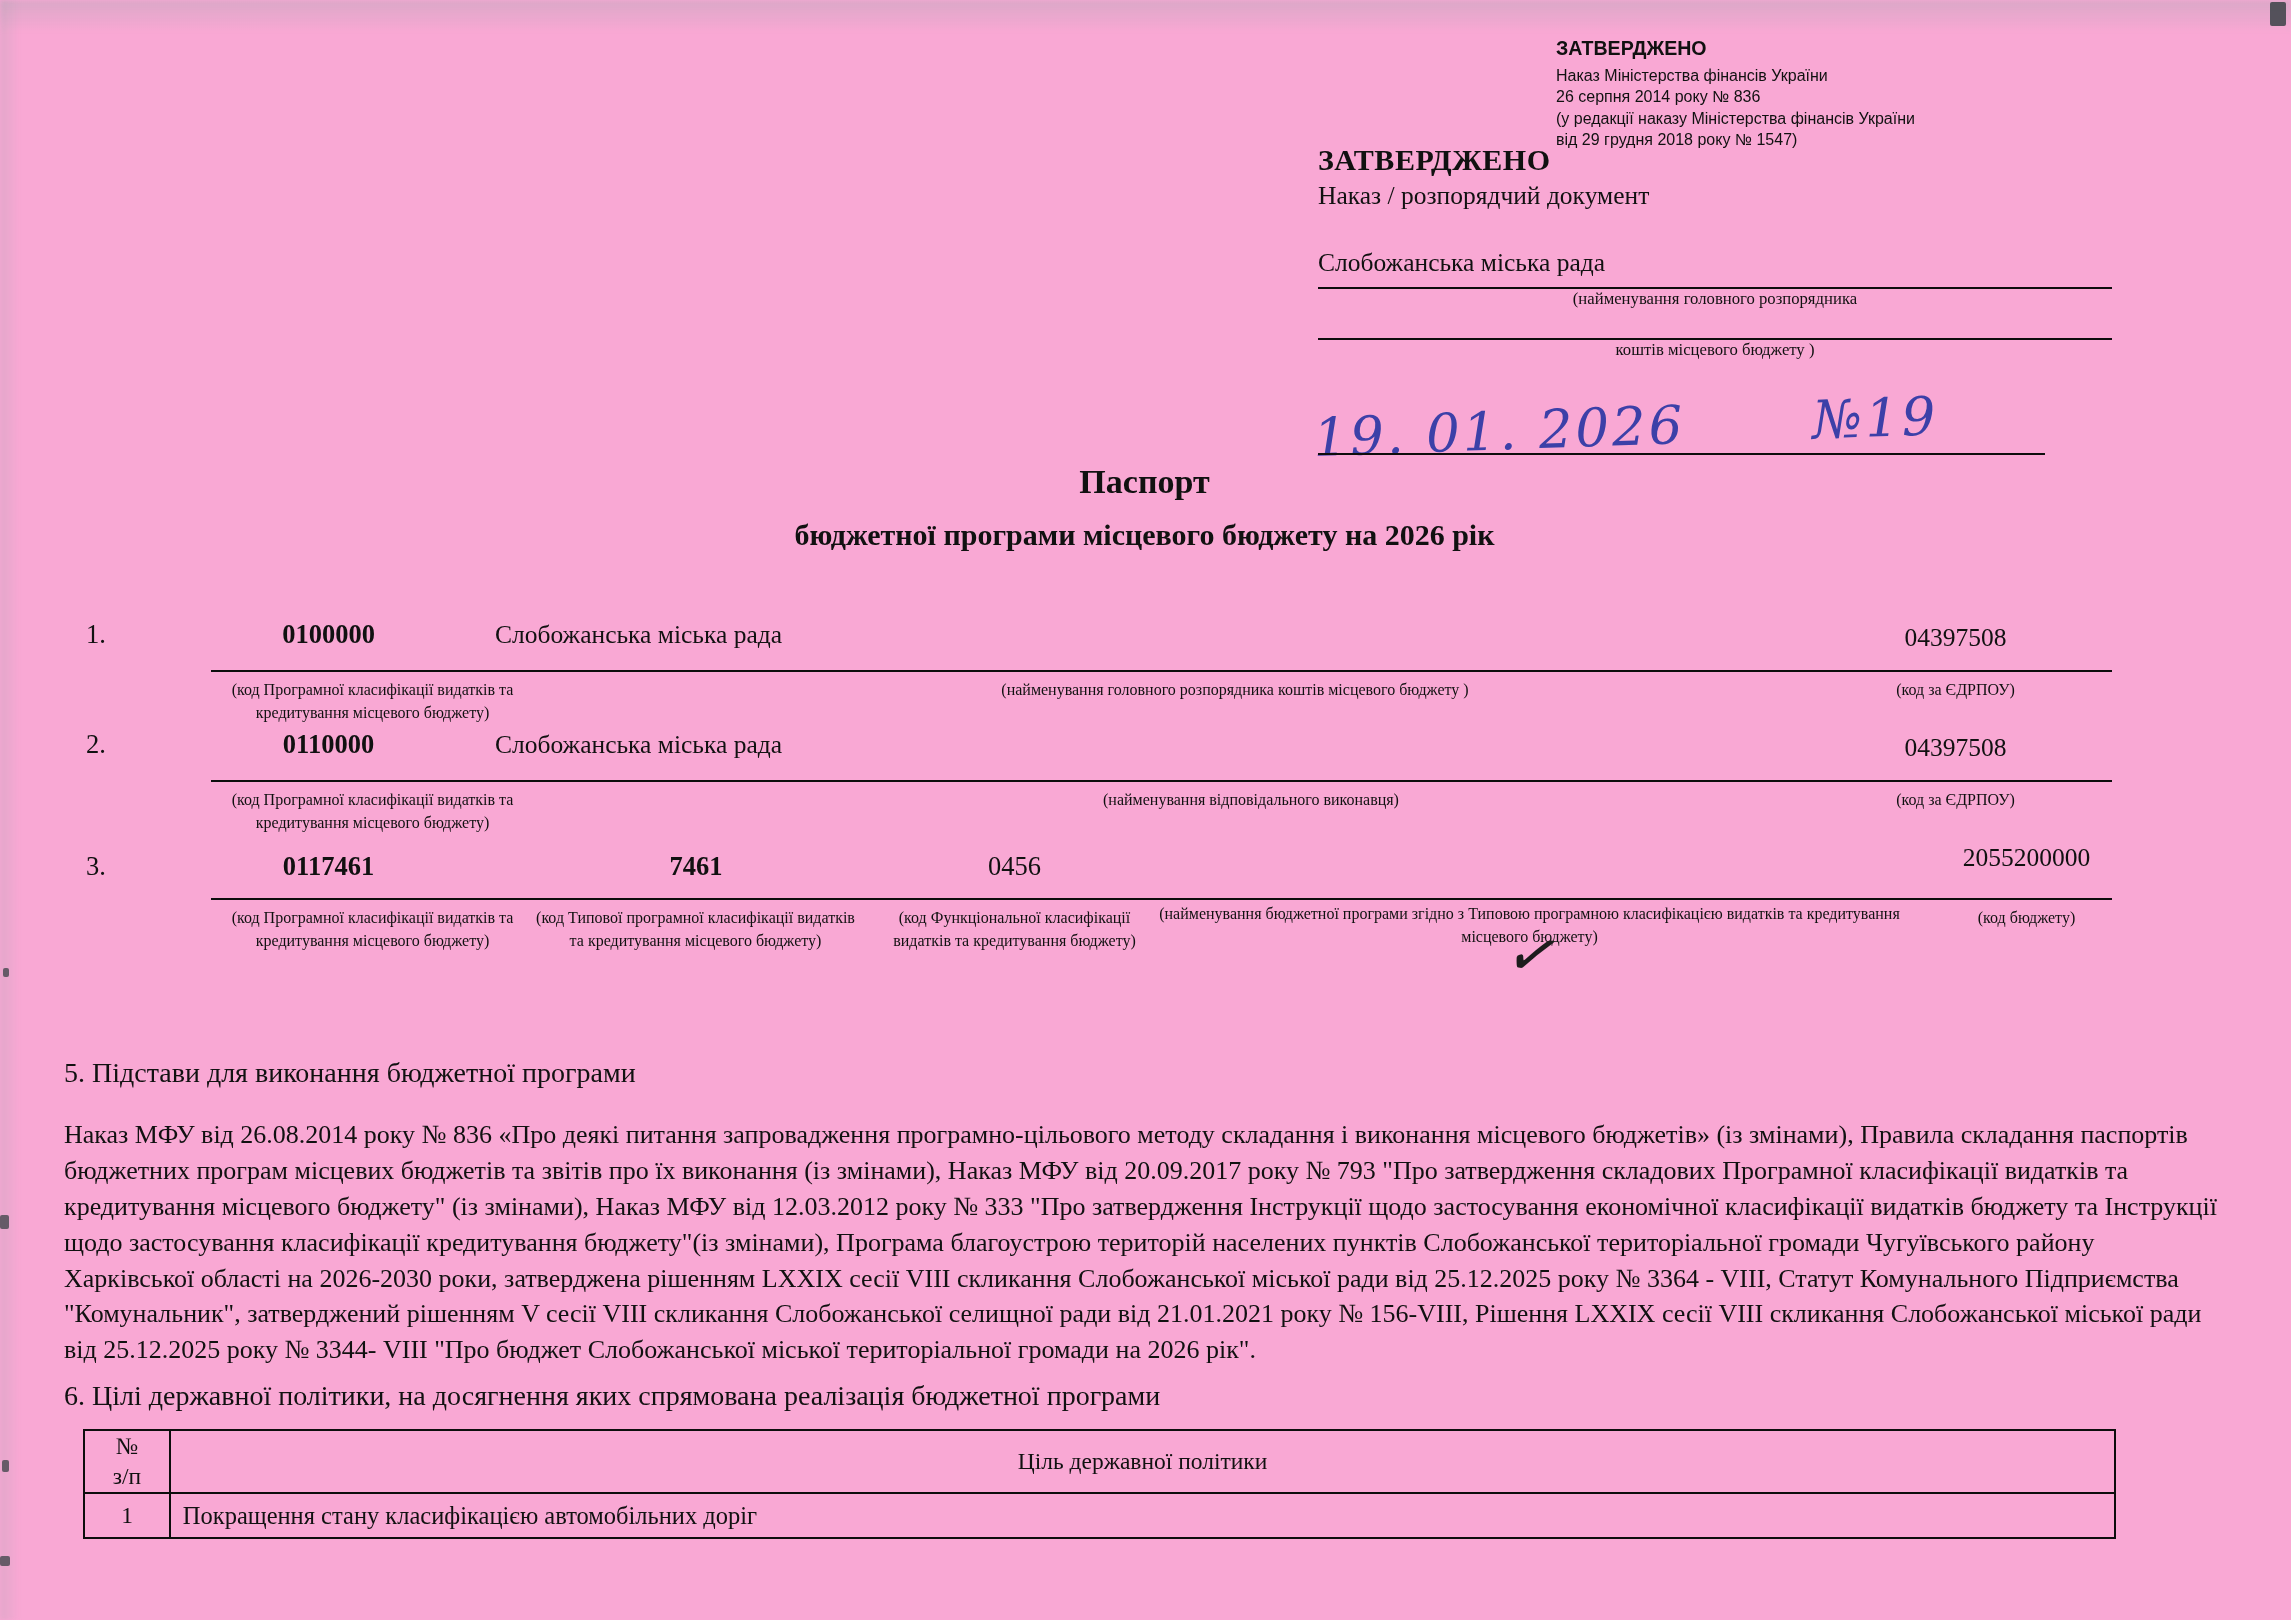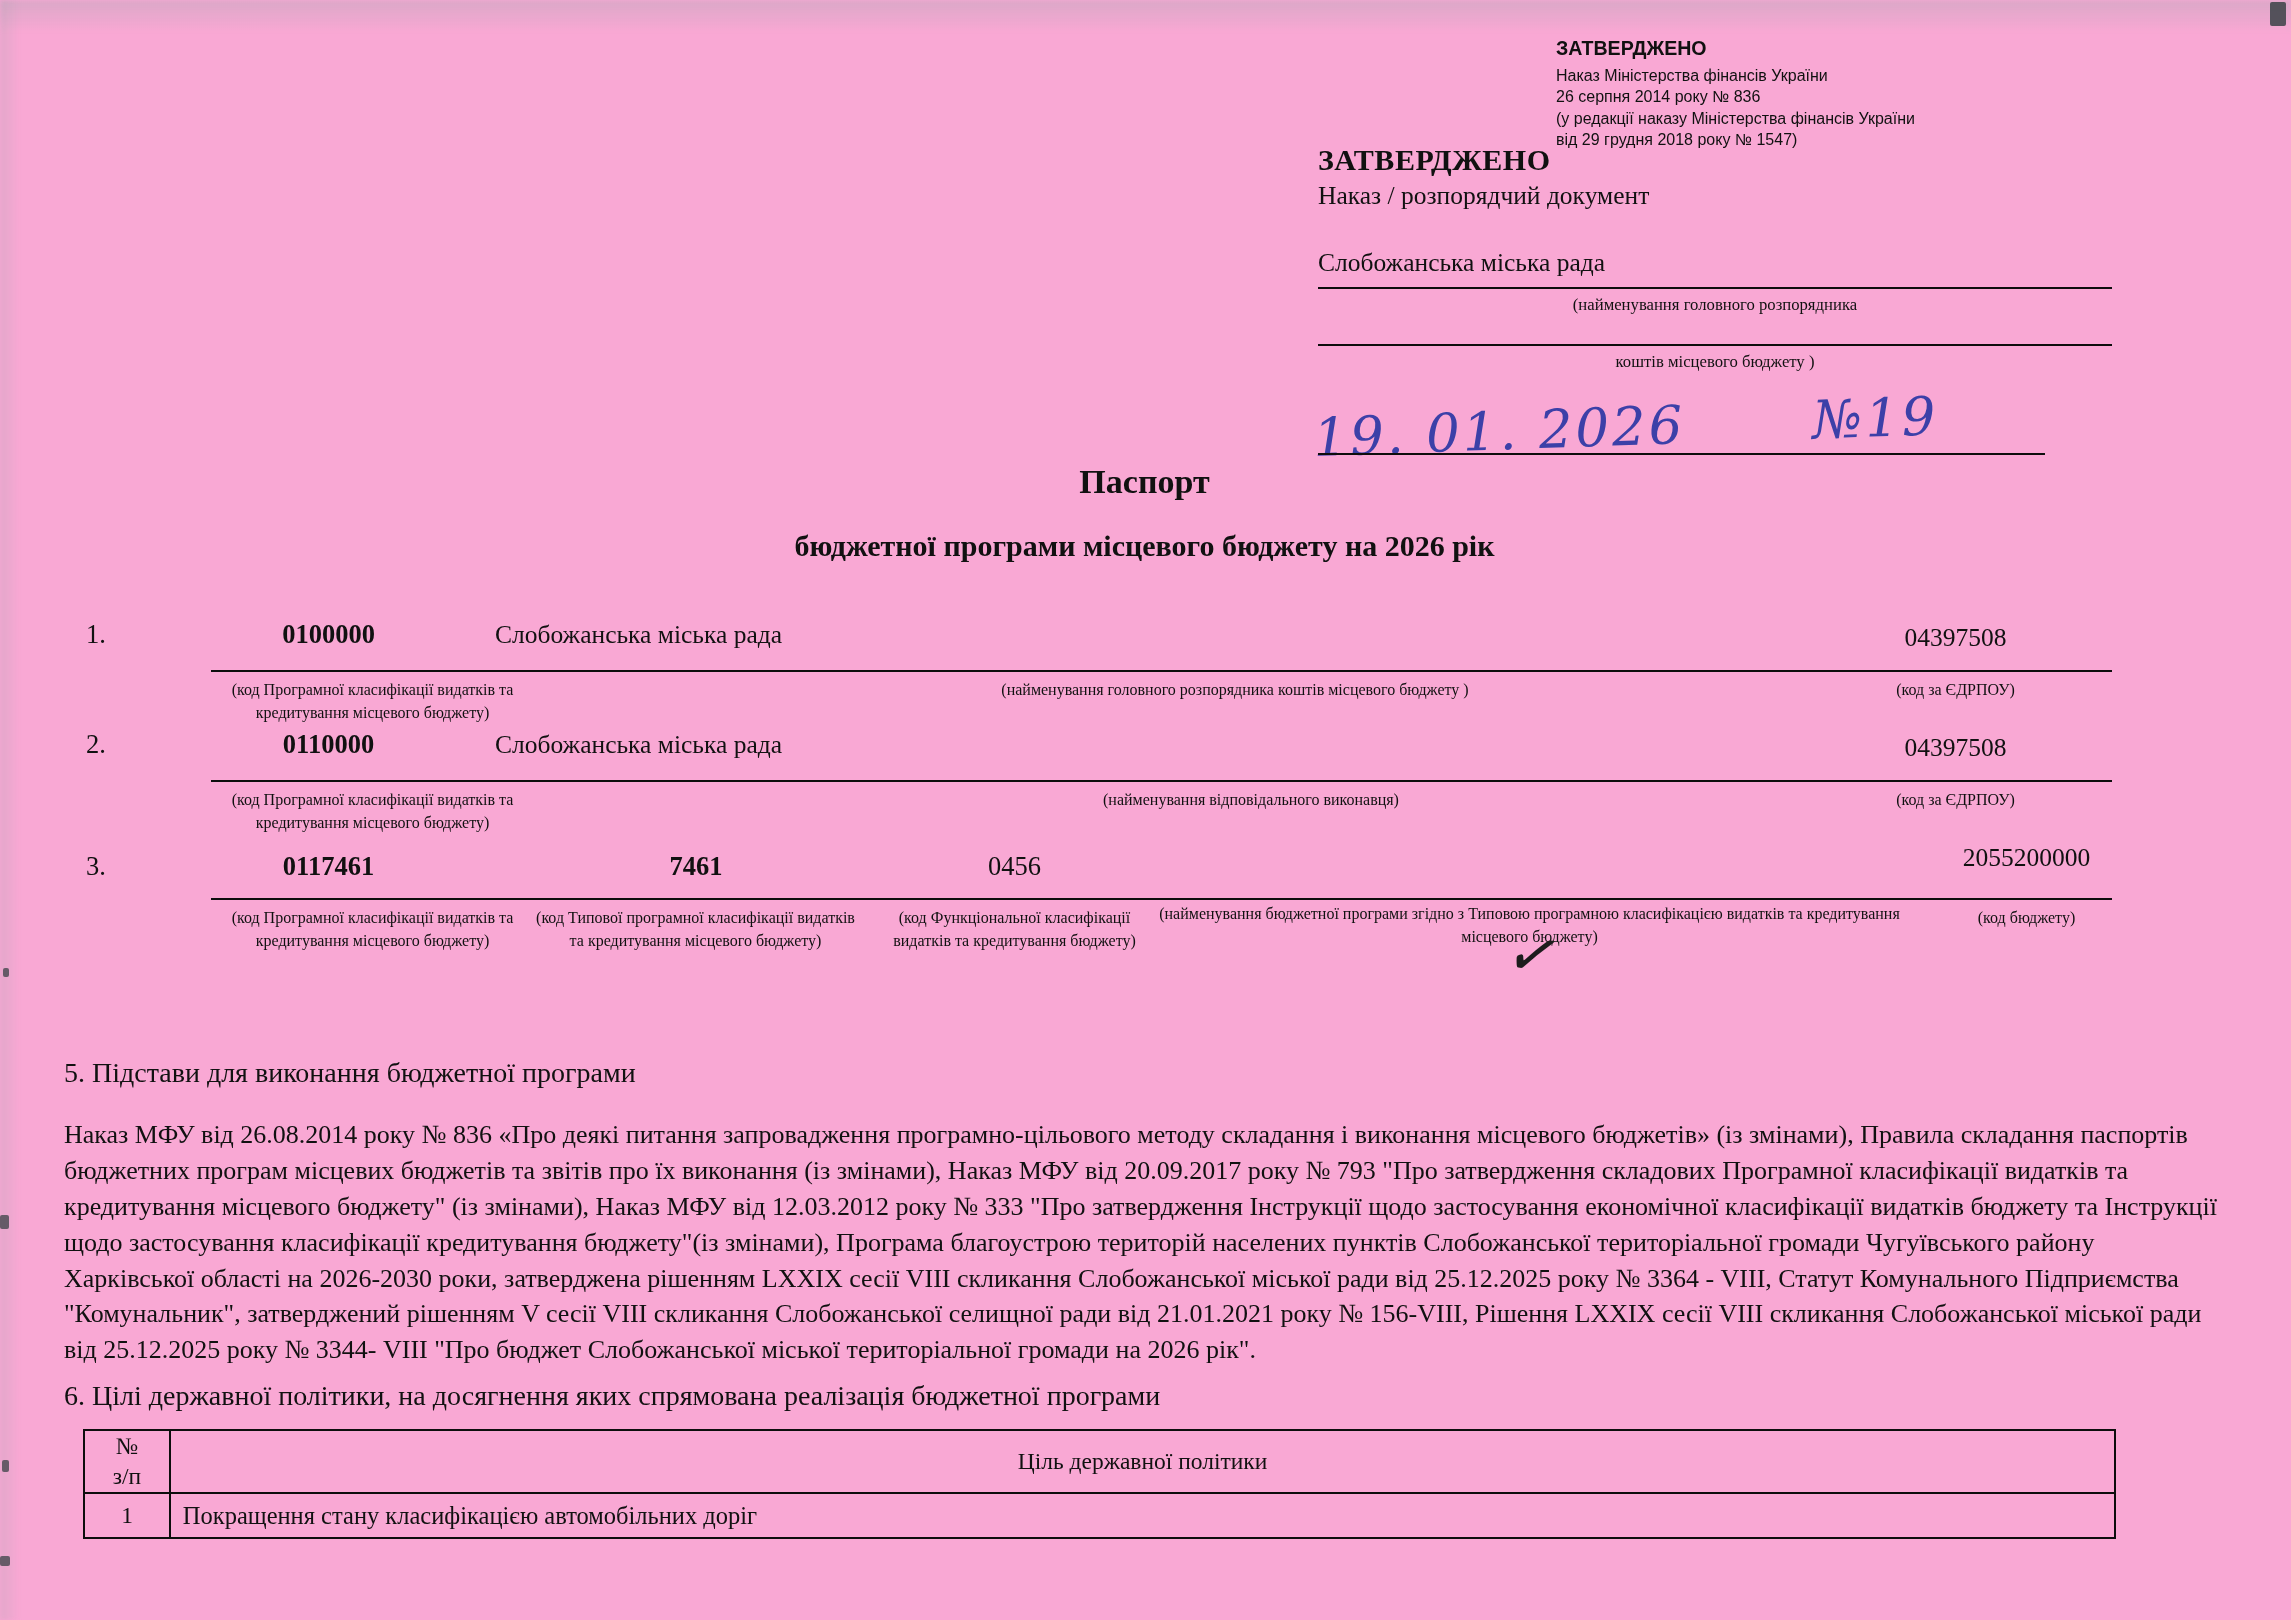--- a/index.html
+++ b/index.html
@@ -31,33 +31,33 @@
   .stamp .t{font-weight:bold;font-size:19.6px;margin-bottom:4.9px;}
   .stamp .l{font-size:16px;line-height:1.34;}
 
   
   .approve{position:absolute;left:1318px;top:143px;width:794px;}
   .approve .big{font-weight:bold;font-size:30px;letter-spacing:0.5px;}
   .approve .sub{font-size:25.5px;margin-top:3.9px;}
   .approve .org{font-size:25.5px;margin-top:37px;}
   .rule{border-top:2.9px solid #0d0d0d;height:0;}
   .approve .rule1{margin-top:8.8px;}
-  .approve .cap{font-size:16.7px;text-align:center;margin-top:6px;}
+  .approve .cap{font-size:16.7px;text-align:center;margin-top:0;}
   .approve .rule2{margin-top:29px;}
   .handwrite{position:absolute;left:1313px;top:384px;width:745px;height:71px;
     color:#3c40a8;font-family:"DejaVu Serif", serif;font-style:italic;
     font-size:53px;letter-spacing:2.9px;transform:rotate(-2deg);
     display:flex;align-items:flex-end;}
   .handwrite .num{margin-left:127px;}
   .rule3{position:absolute;left:1318px;top:453px;width:727px;}
 
   
   .doc-title{position:absolute;left:64px;top:463px;width:2161px;text-align:center;}
   .doc-title .t1{font-size:34px;font-weight:bold;}
-  .doc-title .t2{font-size:30px;font-weight:bold;margin-top:28px;}
+  .doc-title .t2{font-size:30px;font-weight:bold;margin-top:17px;}
 
   
   .abs{position:absolute;}
   .rownum{font-size:26.5px;}
   .code{font-size:26.5px;font-weight:bold;text-align:center;}
   .plain{font-size:25.5px;}
   .ctr{text-align:center;}
   .smallcap{font-size:16px;line-height:1.45;text-align:center;}
   .prog-name{font-size:25.5px;line-height:1.4;text-align:justify;}
   .check{font-size:61px;color:#1c1c1c;transform:rotate(10deg) skewX(-8deg);

